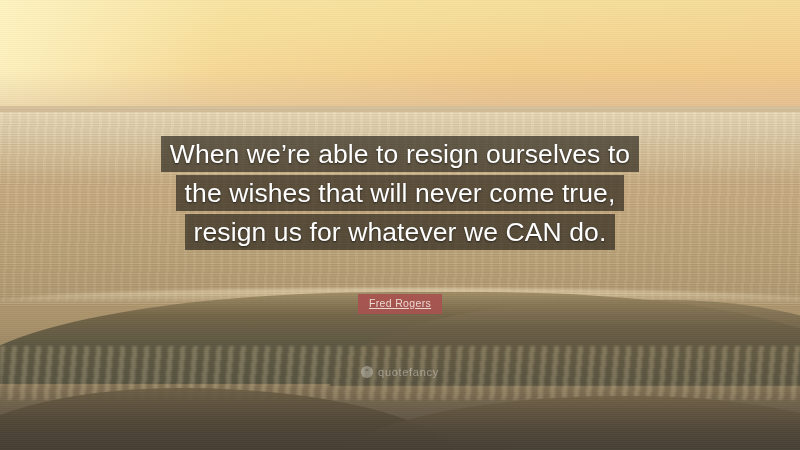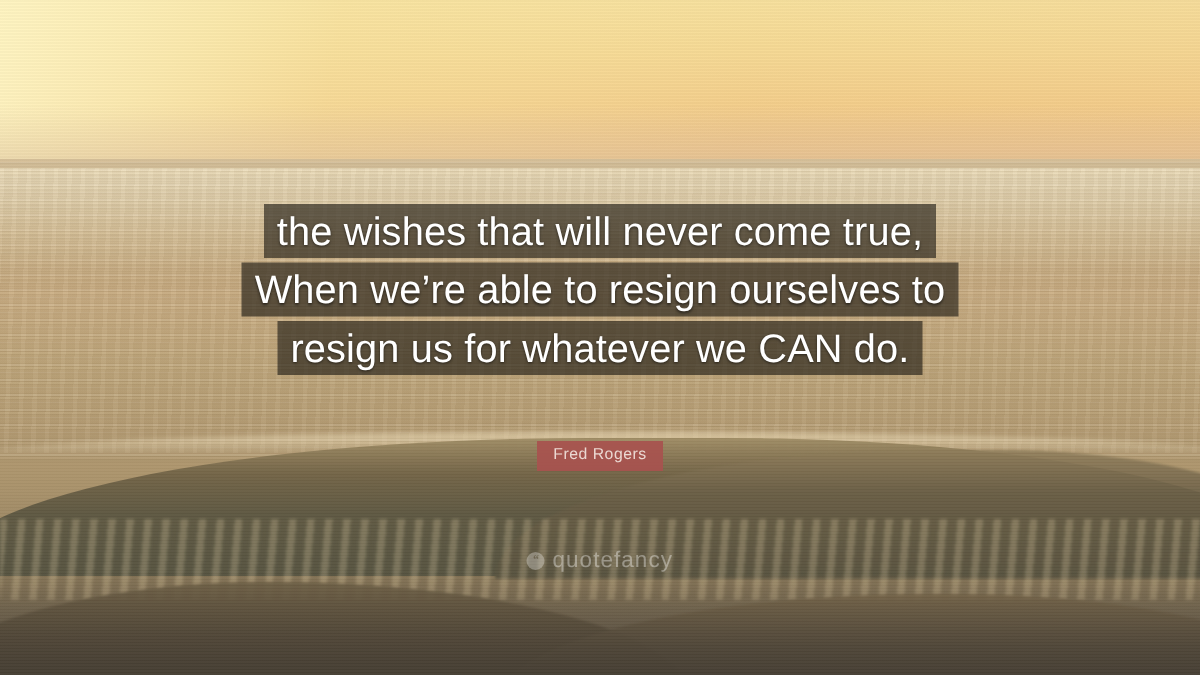--- a/index.html
+++ b/index.html
@@ -164,41 +164,42 @@
   }
   .author-badge {
     background:#a8534f;
     color:#f3e0dc;
     font-size:10.5px;
     letter-spacing:0.35px;
     padding:4px 11px 5px;
     line-height:1;
     white-space:nowrap;
     opacity:.93;
+    text-decoration:underline;
   }
 
   
   .watermark {
     position:absolute; left:0; top:366px; width:800px;
     display:flex; justify-content:center; align-items:center; gap:5px;
     z-index:5; opacity:.42;
   }
   .wm-icon {
     width:12px; height:12px; border-radius:50%;
     background:rgba(255,255,255,0.72);
     display:flex; align-items:center; justify-content:center;
   }
   .wm-icon span {
     font-size:8px; line-height:1; color:#7d7360;
     font-family:"Liberation Serif", serif; font-weight:700;
     margin-top:-1px;
   }
   .wm-text {
     color:rgba(255,255,255,0.88);
-    font-size:15px; letter-spacing:0.7px; line-height:1;
+    font-size:11px; letter-spacing:0.7px; line-height:1;
   }
 </style>
 </head>
 <body>
 
 <div id="stage">
 
   <div class="sky"></div>
   <div class="sky-haze"></div>
 
@@ -210,22 +211,22 @@
   <div class="wave-foam-1"></div>
   <div class="wave-crest-1"></div>
   <div class="wave-crest-1b"></div>
   <div class="mid-foam"></div>
   <div class="wave-crest-2"></div>
   <div class="wave-crest-3"></div>
   <div class="bottom-shade"></div>
   <div class="grain"></div>
 
   <div class="quote-block">
+    <div class="quote-line">When we’re able to resign ourselves to</div>
     <div class="quote-line">the wishes that will never come true,</div>
-    <div class="quote-line">When we’re able to resign ourselves to</div>
     <div class="quote-line">resign us for whatever we CAN do.</div>
   </div>
 
   <div class="author-wrap">
     <div class="author-badge">Fred Rogers</div>
   </div>
 
   <div class="watermark">
     <div class="wm-icon">
       <span>“</span>

